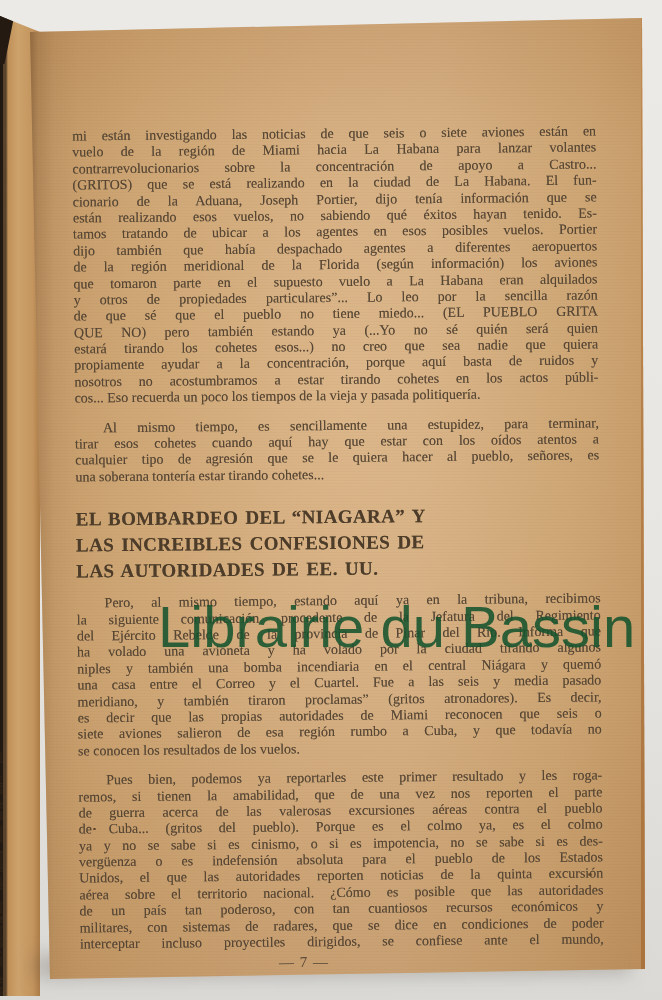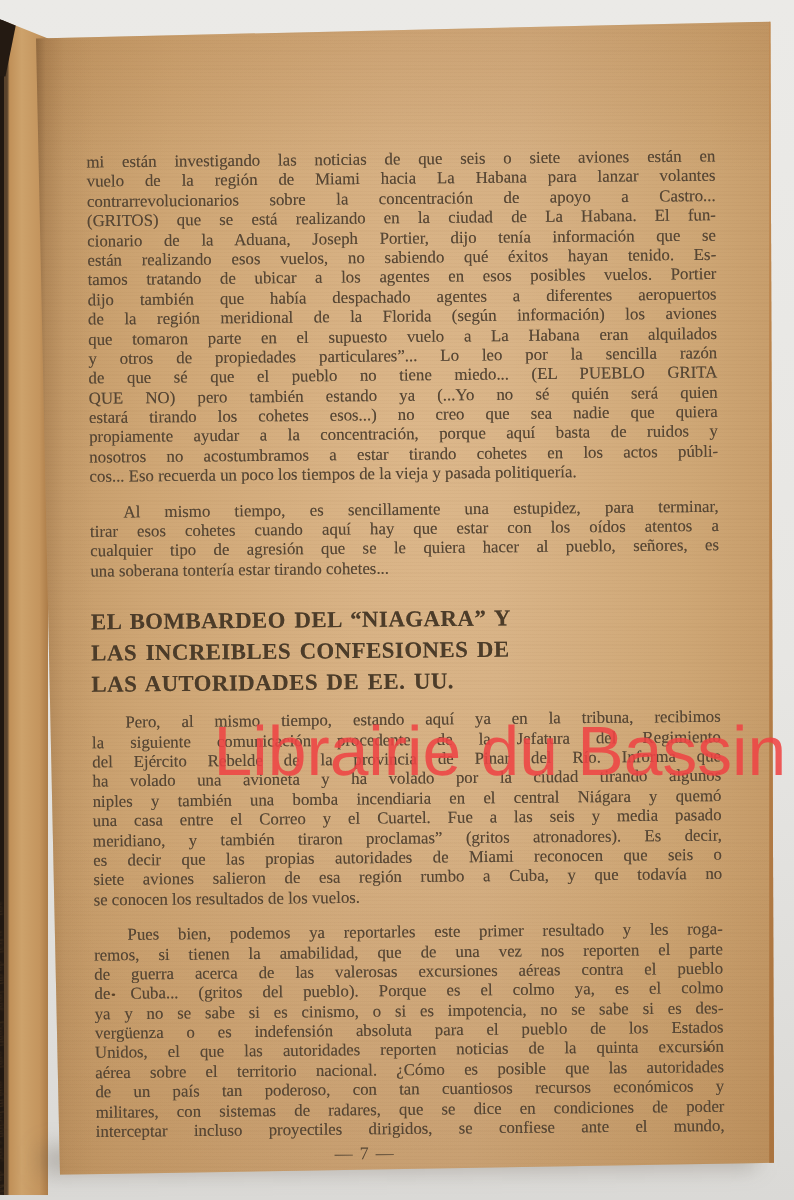--- a/index.html
+++ b/index.html
@@ -89,23 +89,22 @@
     letter-spacing:1px;
   }
   .speck{position:absolute;border-radius:50%;background:#5a4227;}
   .speck.s1{left:67px;top:812px;width:3px;height:2px;}
   .speck.s2{left:562px;top:857px;width:4px;height:3px;opacity:0.8;}
 
   .watermark{
     position:absolute;left:158px;top:598px;
     font-family:"Liberation Sans", sans-serif;
     font-size:58px;line-height:58px;font-weight:400;
-    color:#ef4444;opacity:0.87;white-space:nowrap;
+    color:#14532d;opacity:0.87;white-space:nowrap;
     z-index:5;
-    margin-left:20px;
   }
 </style>
 </head>
 <body>
 
 <div class="scene">
 
   <div class="left-stack">
     <div class="spine-dark"></div>
     <div id="fragments">

